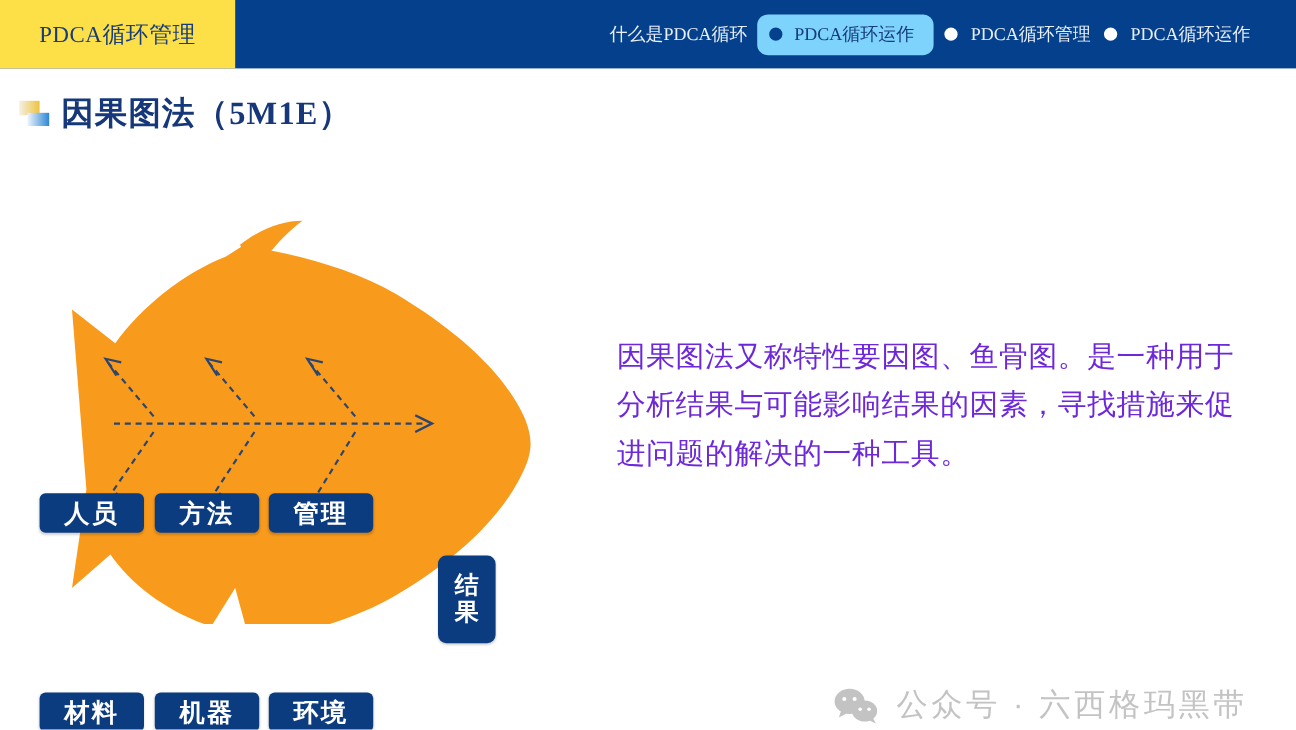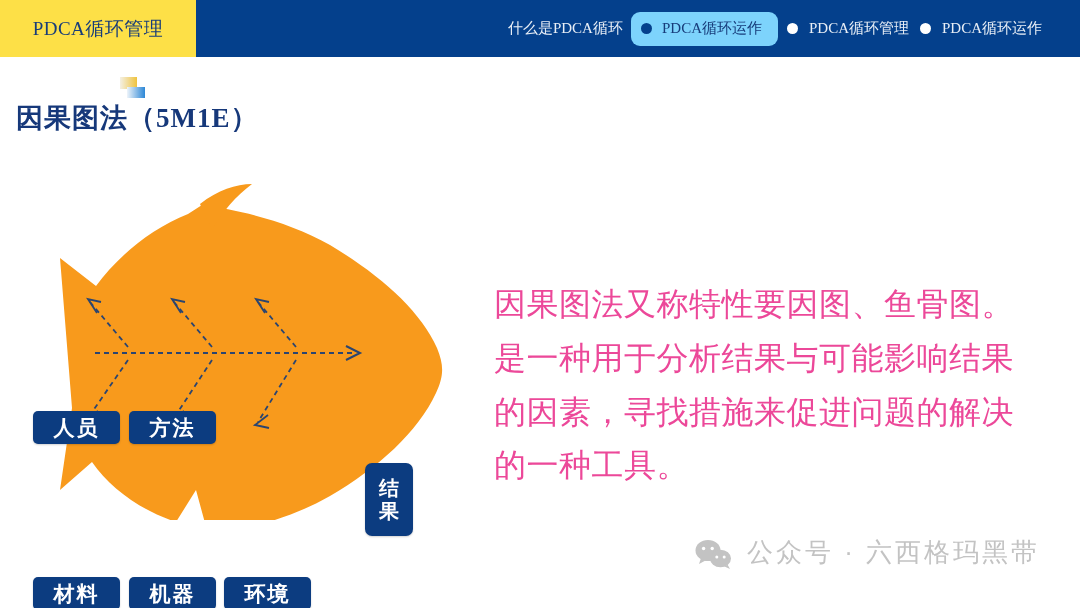--- a/index.html
+++ b/index.html
@@ -77,21 +77,20 @@
   .nav-item.active .nav-dot { background: #04408C; margin: 0 8px 0 4px; }
 
   
   .slide-title-row {
     position: absolute;
     left: 16px;
     top: 74px;
     display: flex;
     align-items: center;
     height: 40px;
-    flex-direction: column;
   }
   .title-bullet {
     position: relative;
     width: 26px;
     height: 26px;
     flex: none;
     margin-right: 9px;
   }
   .title-bullet .sq-y {
     position: absolute;
@@ -156,37 +155,37 @@
     font-size: 20px;
     font-weight: bold;
     line-height: 1.15;
     font-family: "Liberation Serif", "DejaVu Serif", serif;
     box-shadow: 0 1px 2px rgba(0,0,0,0.18);
   }
 
   
   .body-text {
     position: absolute;
-    left: 494px;
+    left: 514px;
     top: 278px;
     width: 530px;
-    color: #ec4899;
-    font-size: 32px;
+    color: #6d28d9;
+    font-size: 24px;
     line-height: 1.68;
     letter-spacing: 0.5px;
     font-family: "Liberation Serif", "DejaVu Serif", serif;
   }
 
   
   .watermark {
     position: absolute;
     left: 694px;
-    top: 535px;
-    display: flex;
-    align-items: flex-end;
+    top: 570px;
+    display: flex;
+    align-items: center;
     color: #C3C3C3;
     font-size: 26px;
     letter-spacing: 3px;
     font-family: "Liberation Sans", "DejaVu Sans", sans-serif;
     white-space: nowrap;
   }
   .wechat-icon { margin-right: 13px; flex: none; display: block; }
 </style>
 </head>
 <body>
@@ -273,20 +272,21 @@
     </g>
     <g stroke="#2B4570" stroke-width="1.8" fill="none">
       <path d="M 98 261 L 85 271 L 99 274"></path>
       <path d="M 184 261 L 171 271 L 185 274"></path>
       <path d="M 268 265 L 255 275 L 269 278"></path>
     </g>
   </svg>
 
   <div class="fb-box top b1">人员</div>
   <div class="fb-box top b2">方法</div>
+  <div class="fb-box top b3">管理</div>
 
   <div class="fb-box bottom b1">材料</div>
   <div class="fb-box bottom b2">机器</div>
   <div class="fb-box bottom b3">环境</div>
 
   <div class="fb-result">
     <span>结</span>
     <span>果</span>
   </div>
 </div>

